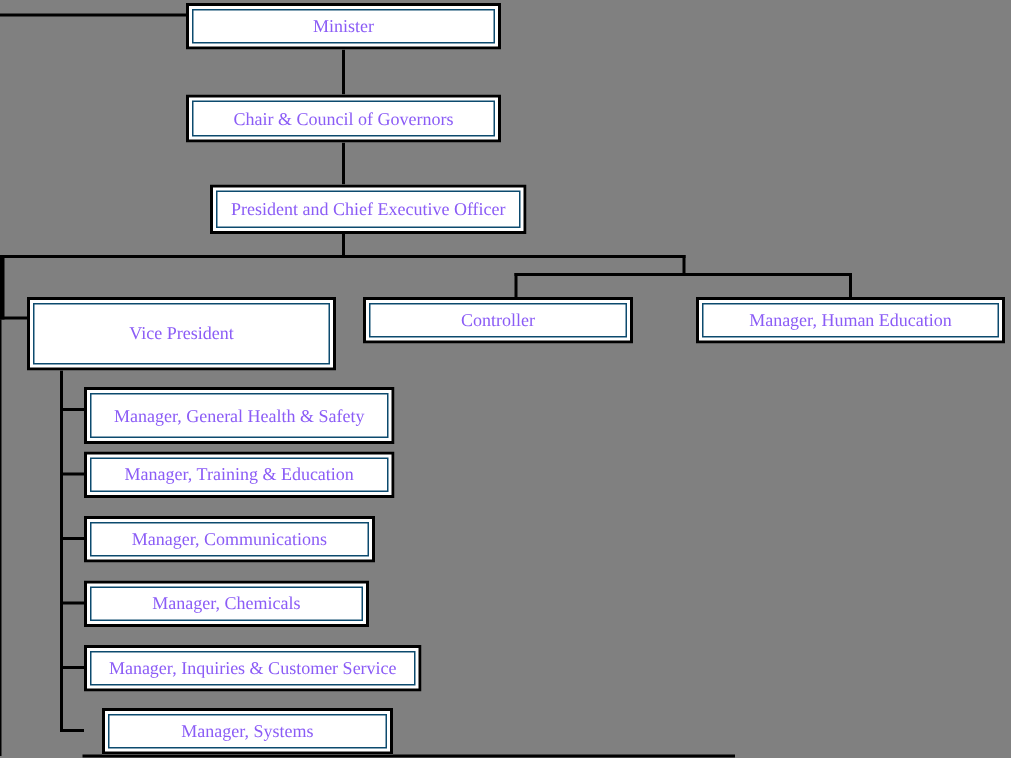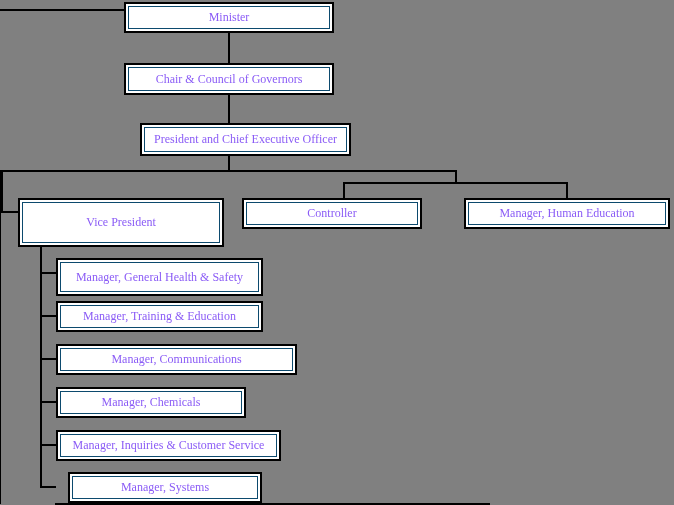--- a/index.html
+++ b/index.html
@@ -90,21 +90,21 @@
   <div class="box" style="left:464px; top:198px; width:206px; height:31px;">
     <div class="box-inner">Manager, Human Education</div>
   </div>
 
   <div class="box" style="left:56px; top:258px; width:207px; height:38px;">
     <div class="box-inner">Manager, General Health &amp; Safety</div>
   </div>
   <div class="box" style="left:56px; top:301px; width:207px; height:31px;">
     <div class="box-inner">Manager, Training &amp; Education</div>
   </div>
-  <div class="box" style="left:56px; top:344px; width:241px; height:31px;">
+  <div class="box" style="left:56px; top:344px; width:194px; height:31px;">
     <div class="box-inner">Manager, Communications</div>
   </div>
   <div class="box" style="left:56px; top:387px; width:190px; height:31px;">
     <div class="box-inner">Manager, Chemicals</div>
   </div>
   <div class="box" style="left:56px; top:430px; width:225px; height:31px;">
     <div class="box-inner">Manager, Inquiries &amp; Customer Service</div>
   </div>
   <div class="box" style="left:68px; top:472px; width:194px; height:31px;">
     <div class="box-inner">Manager, Systems</div>

